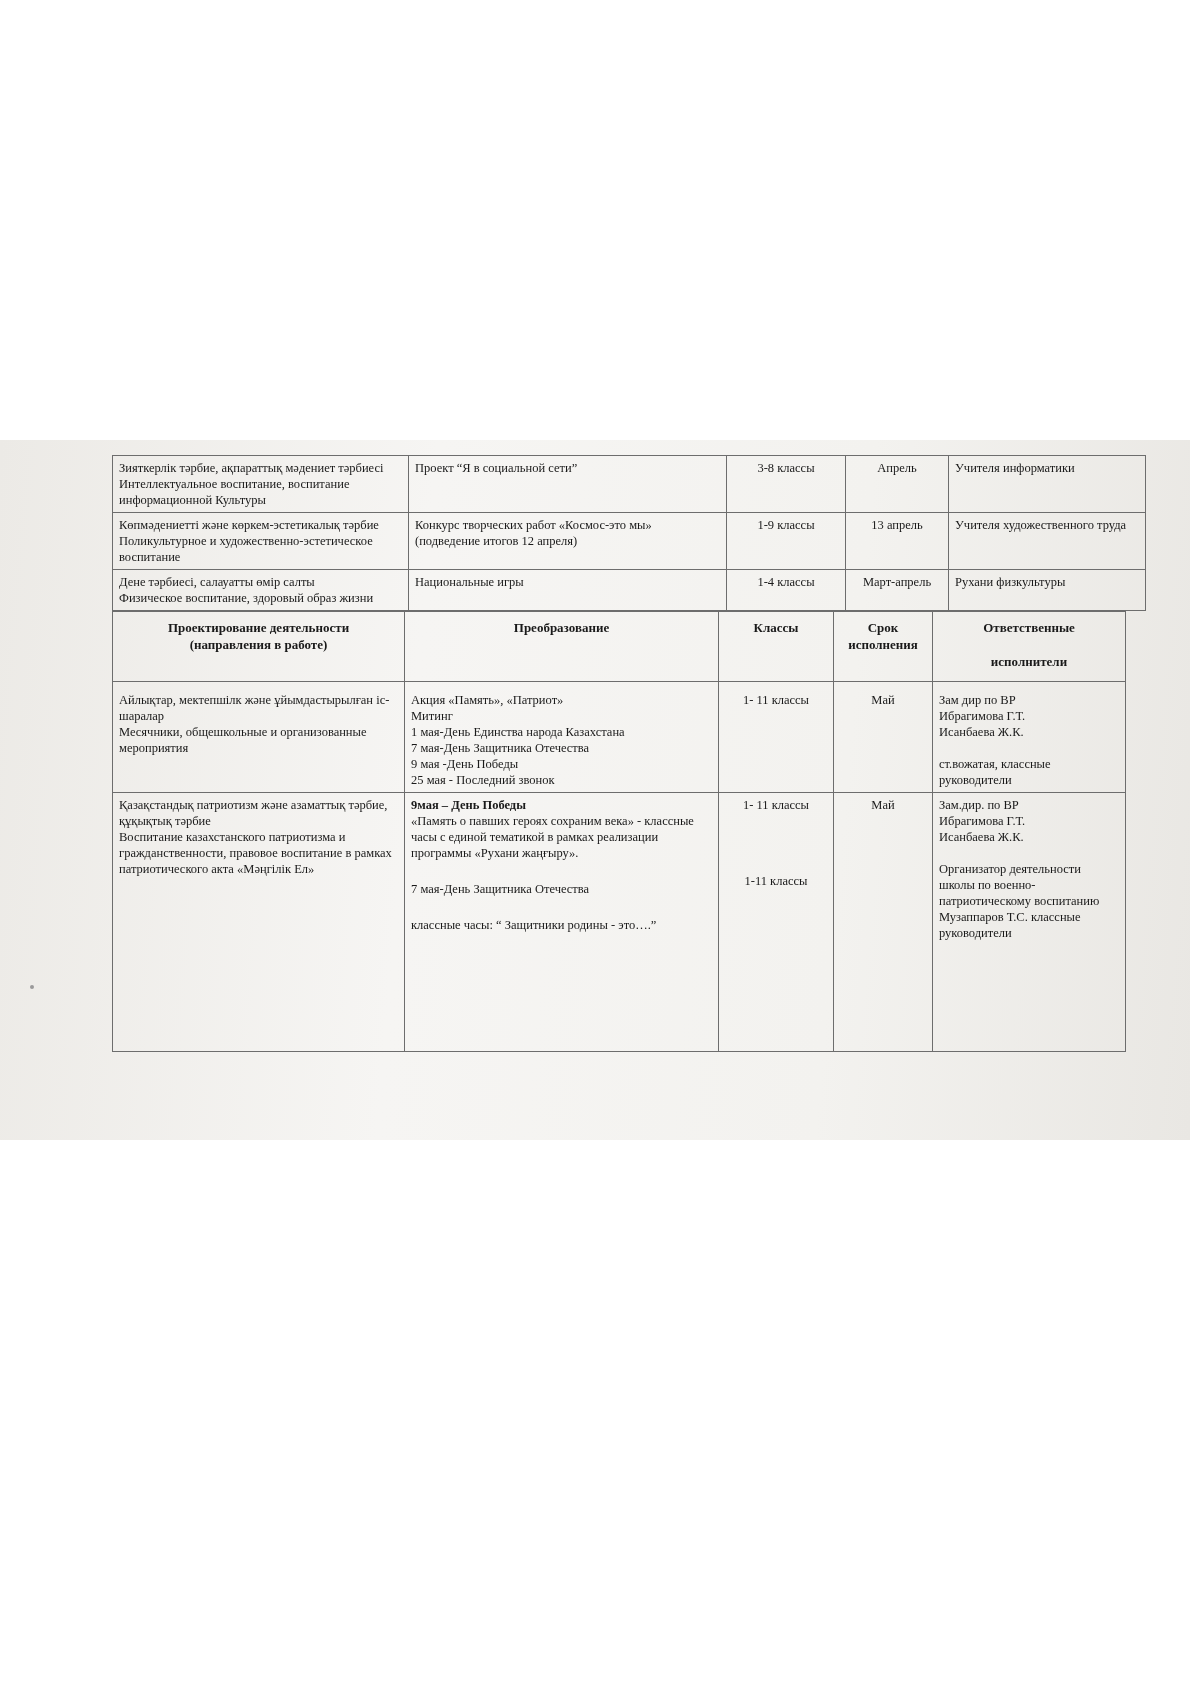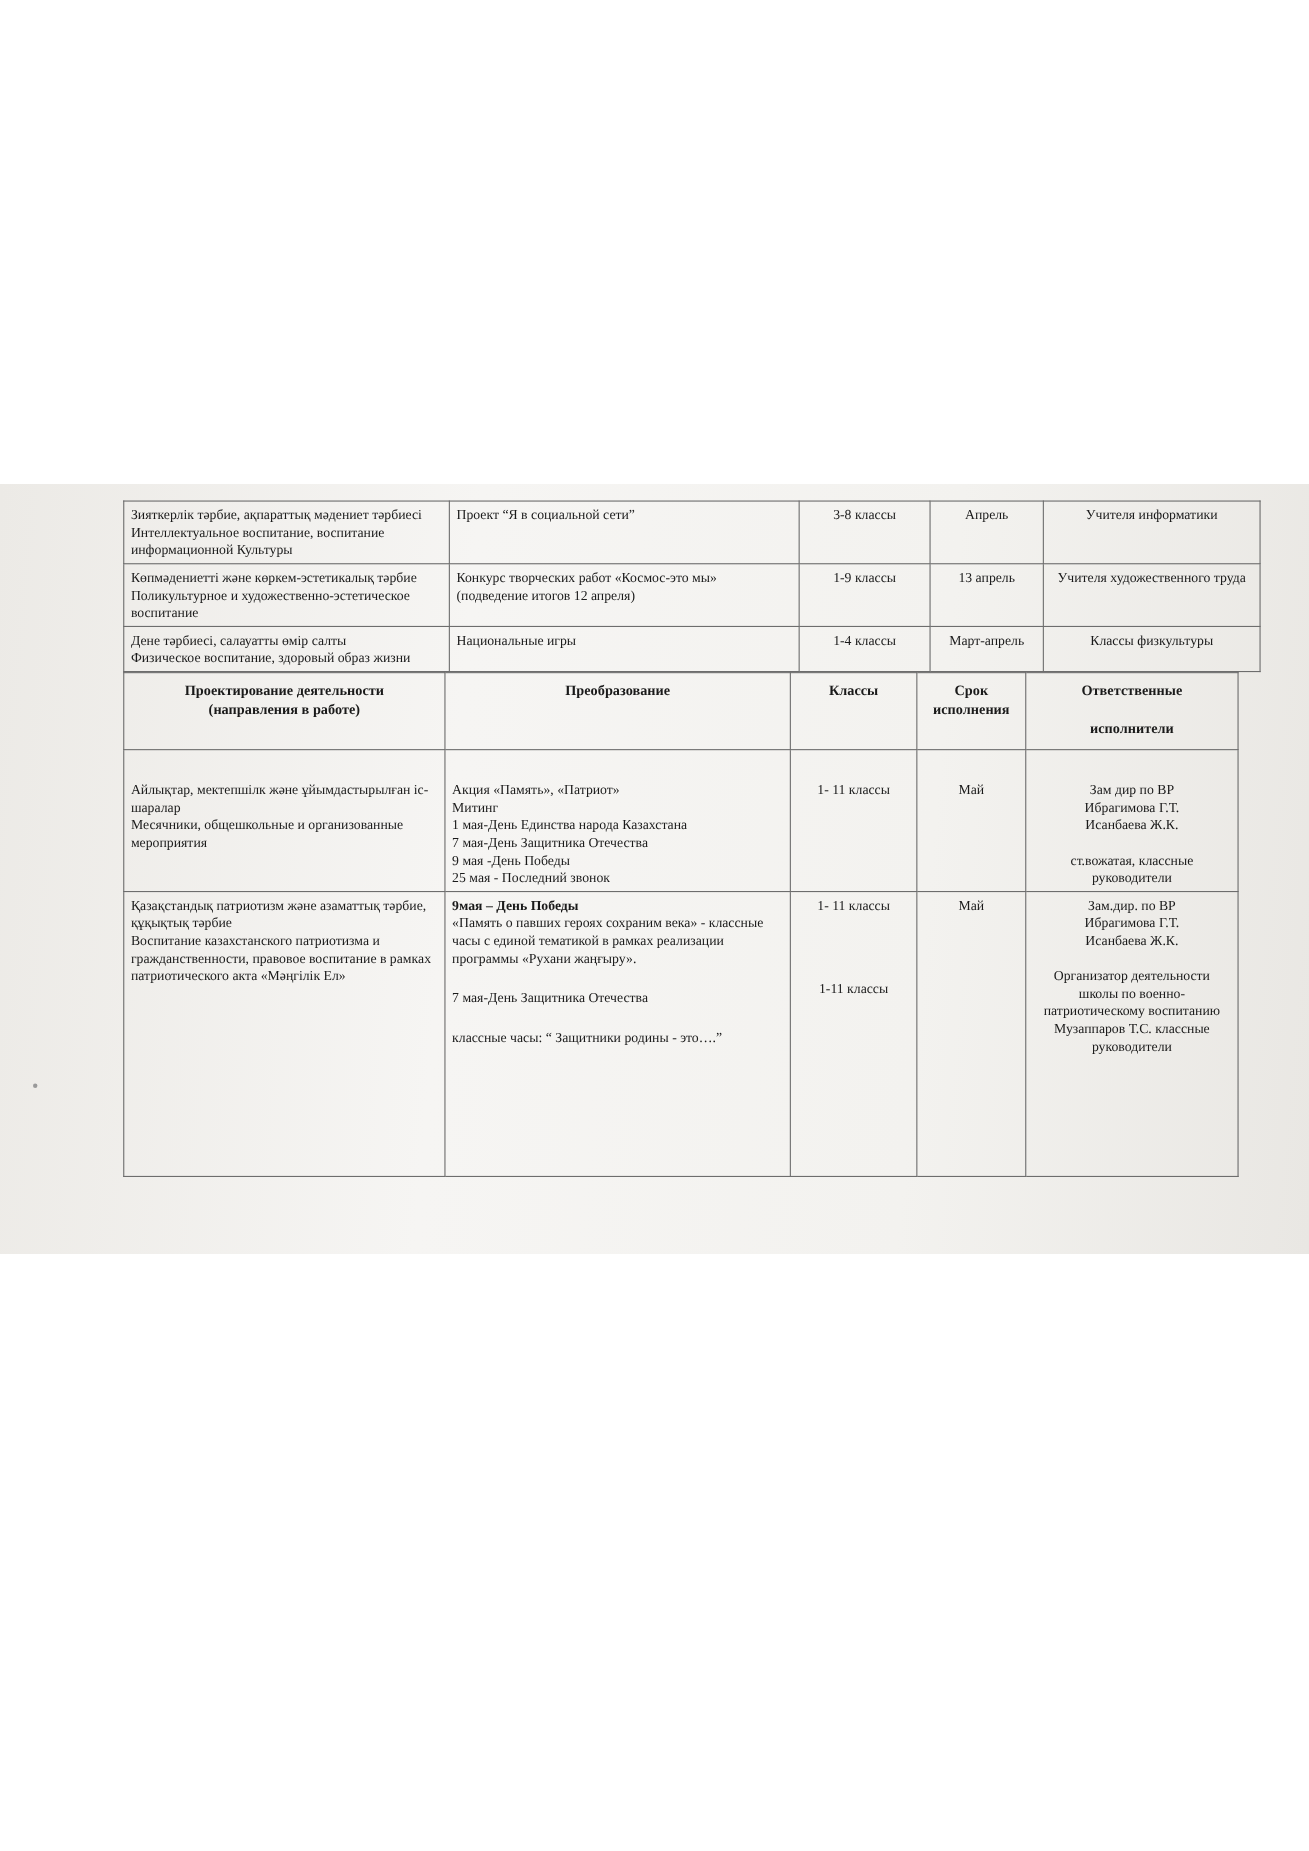--- a/index.html
+++ b/index.html
@@ -47,39 +47,39 @@
     padding: 4px 6px;
     font-size: 12.5px;
     line-height: 1.28;
   }
   .bold { font-weight: bold; }
   .t1 td { height: auto; }
   .c-dir { width: 283px; font-weight: normal; font-size: 12.5px; }
   .c-act { width: 305px; font-family: Liberation Serif, serif; }
   .c-cls { width: 106px; text-align: center; margin-top: 28px; }
   .c-term { width: 90px; text-align: center; }
-  .c-resp { width: 184px; text-align: center; }
+  .c-resp { width: 184px; }
 
   .month-title {
     text-align: center;
     font-weight: bold;
     font-size: 14px;
     margin: 22px 0 14px 0;
     letter-spacing: .3px;
   }
   .t2 thead th {
     text-align: center;
     font-weight: bold;
     font-size: 13px;
     padding: 8px 4px 10px 4px;
     line-height: 1.3;
   }
   .t2 td { font-size: 12.5px; }
   .nowrap-lines { white-space: pre-line; }
-  .pad-top { padding-top: 28px; }
+  .pad-top { padding-top: 10px; }
   .small-gap { display:block; height: 10px; }
   .tall2 { height: 250px; }
   .page-left-dot {
     position: absolute;
     left: 30px;
     top: 985px;
     width: 4px; height: 4px;
     background: #9a9a9a;
     border-radius: 50%;
   }
@@ -110,21 +110,21 @@
         <td class="c-cls">1-9 классы</td>
         <td class="c-term">13 апрель</td>
         <td class="c-resp nowrap-lines">Учителя художественного труда</td>
       </tr>
       <tr>
         <td class="c-dir nowrap-lines">Дене тәрбиесі, салауатты өмір салты
 Физическое воспитание, здоровый образ жизни</td>
         <td class="c-act nowrap-lines">Национальные игры</td>
         <td class="c-cls">1-4 классы</td>
         <td class="c-term">Март-апрель</td>
-        <td class="c-resp nowrap-lines">Классы физкультуры</td>
+        <td class="c-resp nowrap-lines">Рухани физкультуры</td>
       </tr>
     </tbody>
   </table>
 
 
   <table class="t2">
     <thead>
       <tr>
         <th class="c-dir nowrap-lines">Проектирование деятельности
 (направления в работе)</th>

